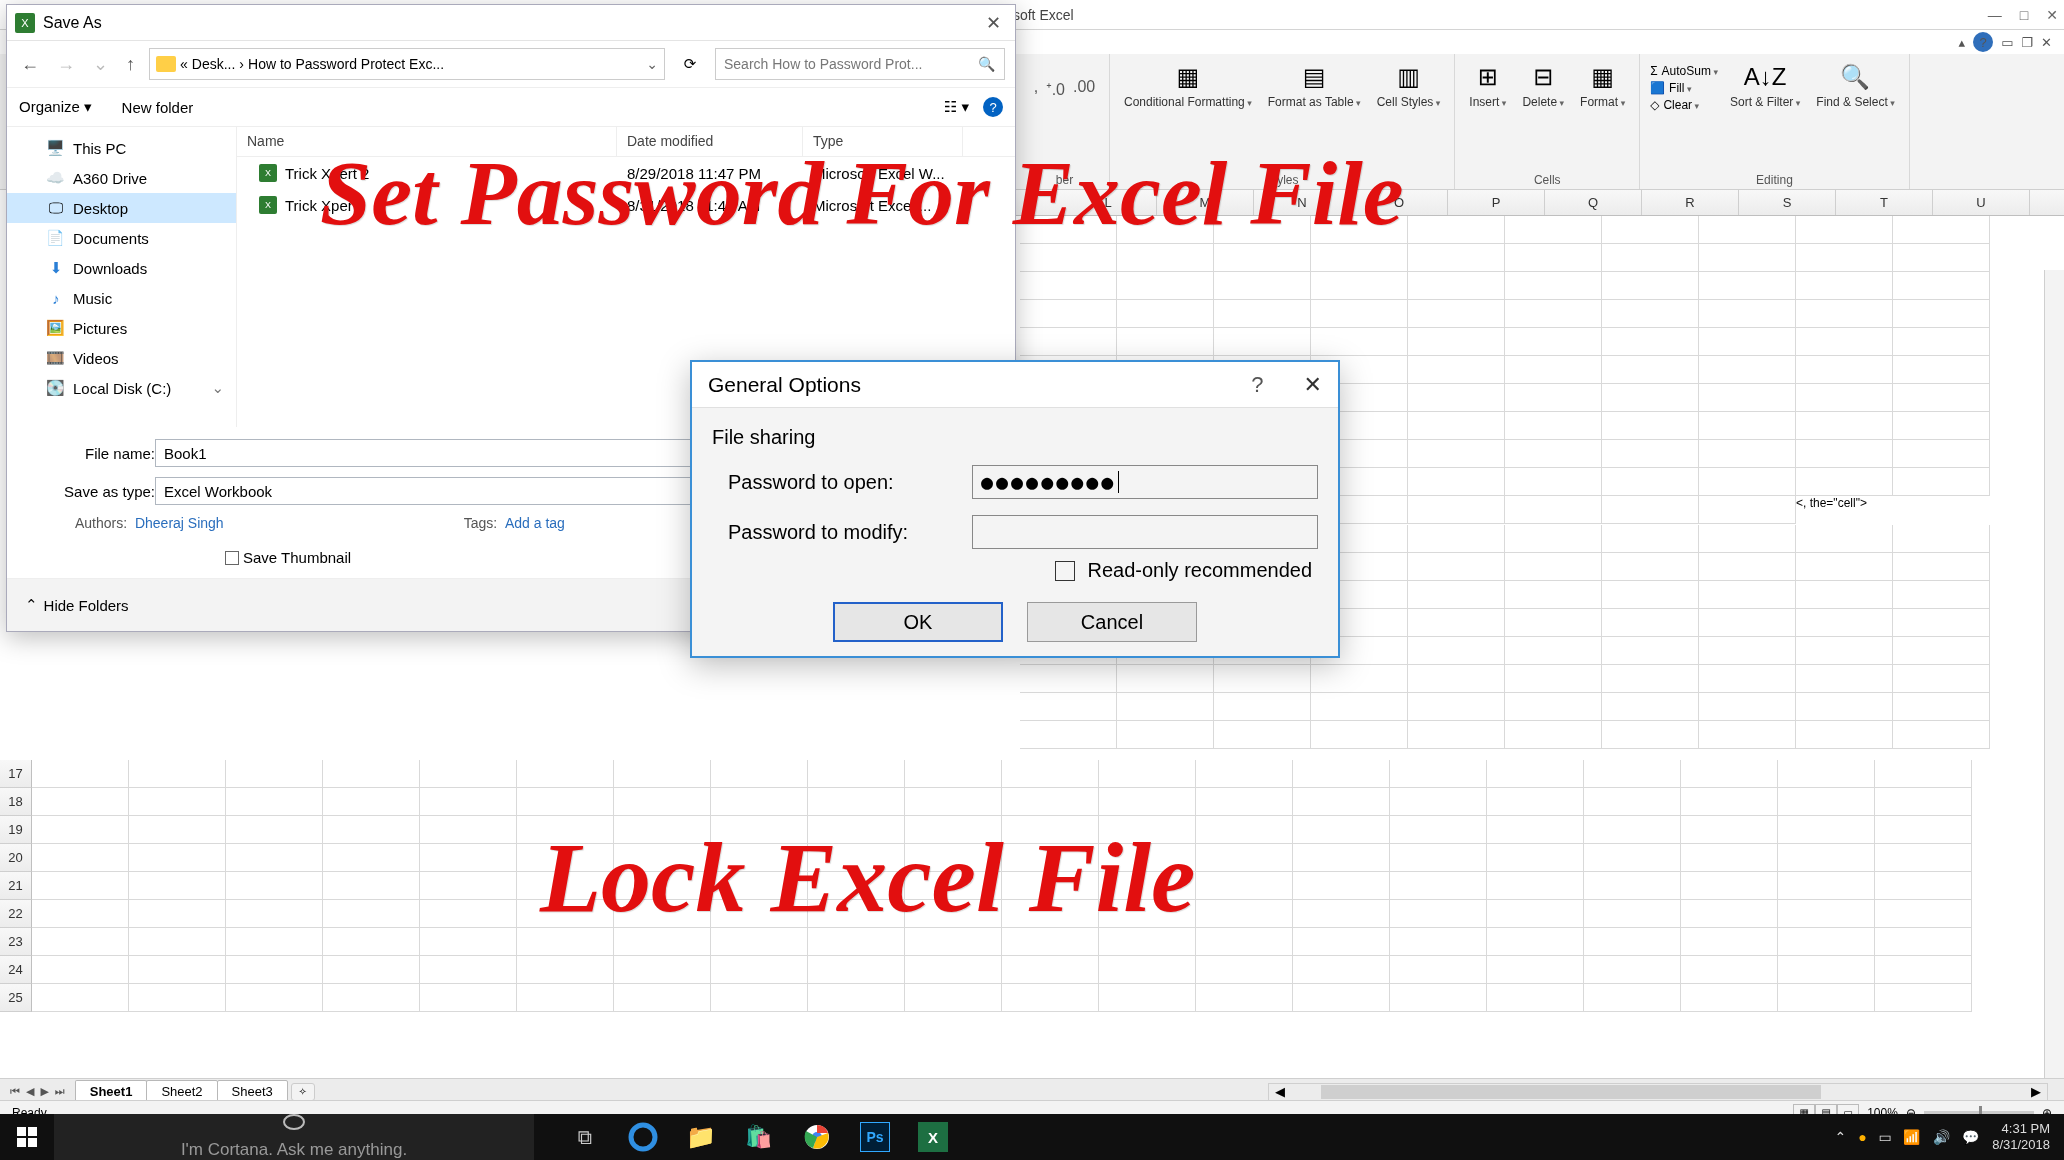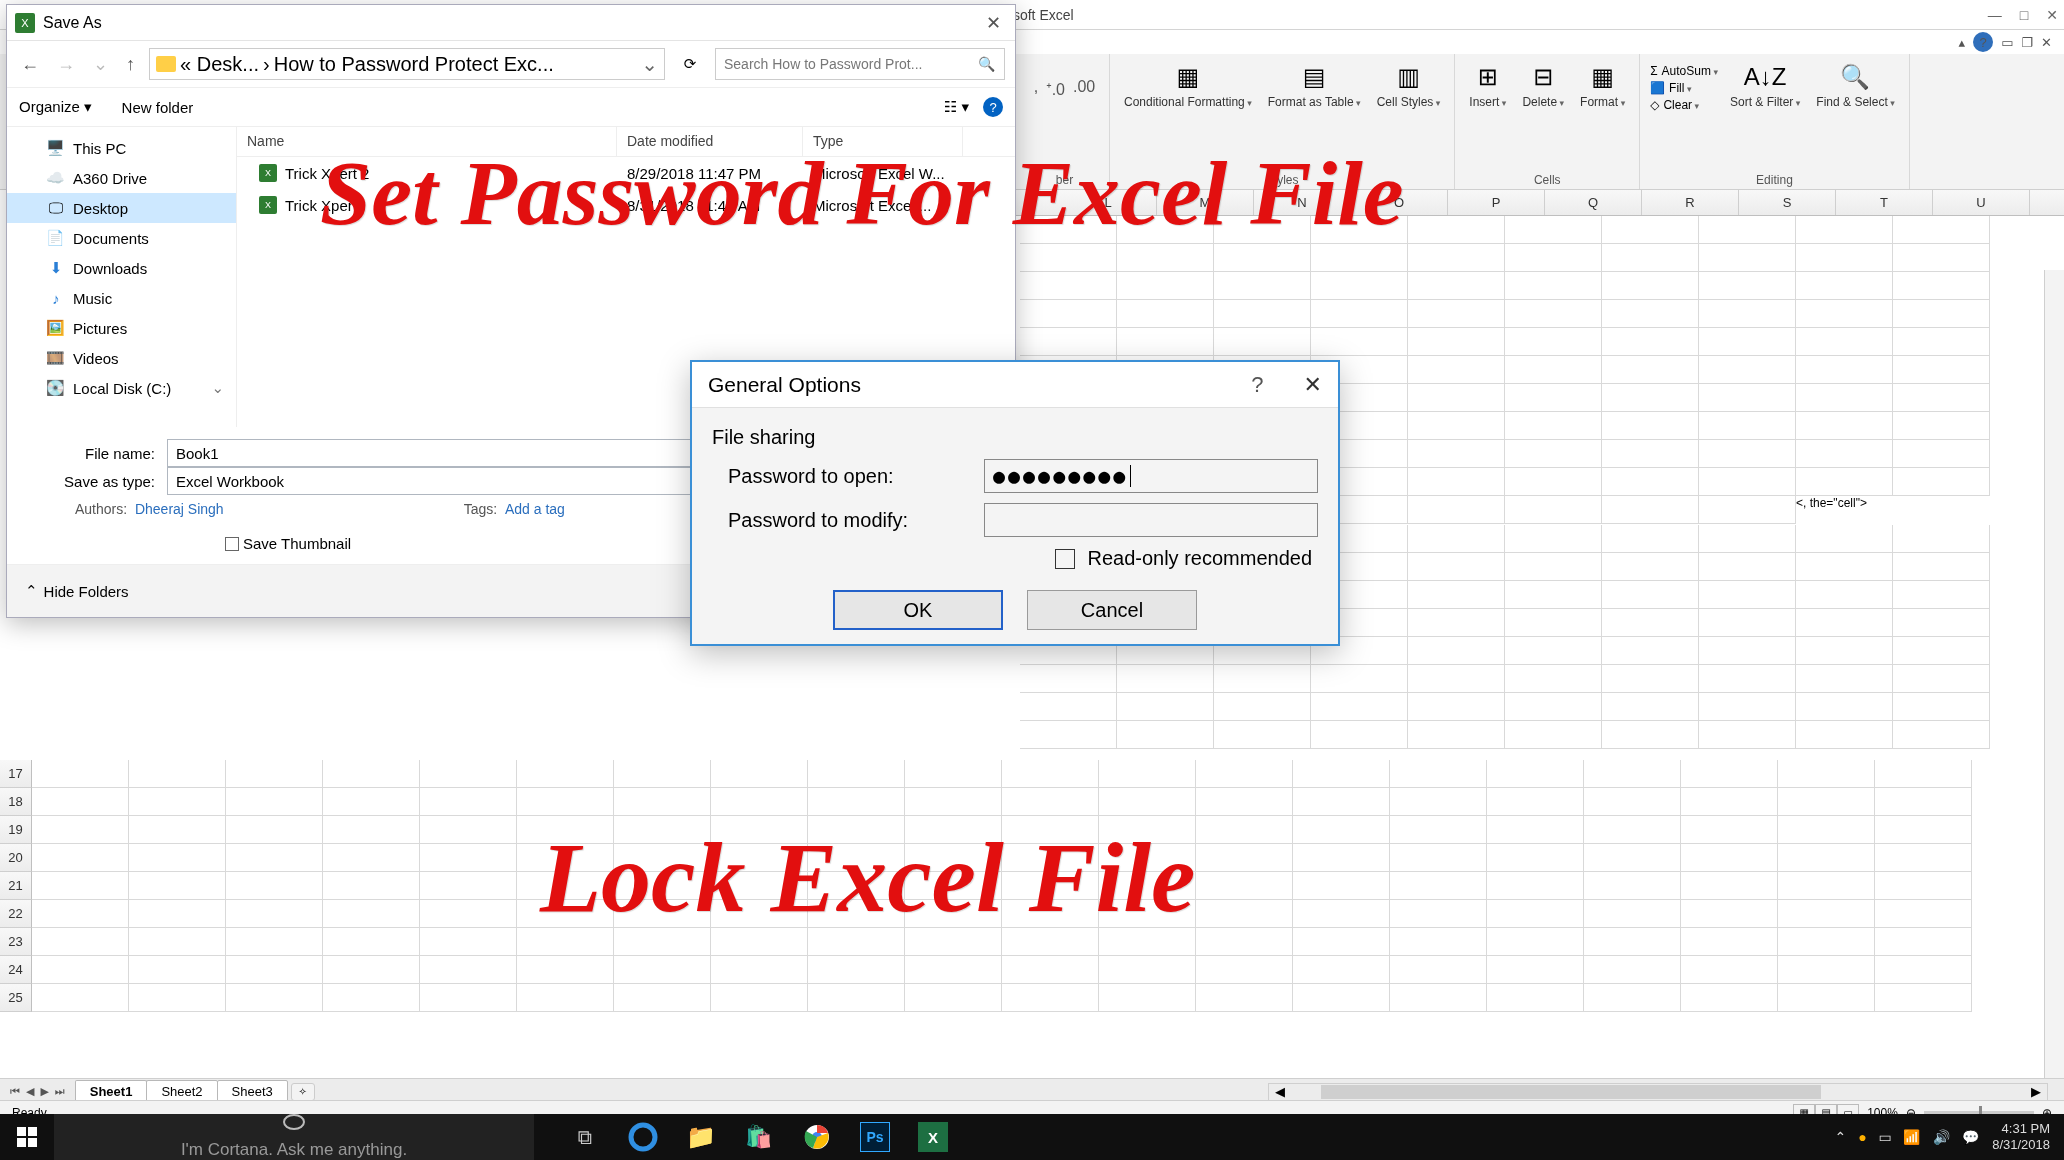--- a/index.html
+++ b/index.html
@@ -75,39 +75,39 @@
 .saveas { position: absolute; top: 4px; left: 6px; width: 1010px; background: #fff; border: 1px solid #aab; box-shadow: 0 6px 24px rgba(0,0,0,.25); }
 .saveas-title { height: 36px; display: flex; align-items: center; padding: 0 8px; border-bottom: 1px solid #e4e4e4; }
 .saveas-title .xl-ico { width: 20px; height: 20px; background:#2e7d32; color:#fff; font-size:11px; display:flex; align-items:center; justify-content:center; margin-right:8px; border-radius:2px; }
 .saveas-title .t { font-size: 16px; flex: 1; }
 .saveas-title .close { font-size: 18px; color: #555; padding: 0 6px; }
 .saveas-nav { height: 46px; display: flex; align-items: center; gap: 10px; padding: 0 10px; }
 .saveas-nav .arrow { font-size: 18px; color: #555; padding: 0 4px;}
 .saveas-nav .arrow.dis { color: #bbb; }
 .saveas-nav .path { display:flex; align-items:center; border: 1px solid #ccc; height: 32px; flex: 1; padding: 0 6px; gap: 4px; }
 .saveas-nav .path .folder-ico { width:20px; height:16px; background:#ffcf47; border-radius:2px; }
-.saveas-nav .path span { font-size: 20px; }
+.saveas-nav .path span { font-size: 14px; }
 .saveas-nav .refresh { width: 30px; height: 30px; display:flex; align-items:center; justify-content:center; font-size:15px; }
 .saveas-nav .search { border: 1px solid #ccc; height: 32px; width: 290px; padding: 0 8px; color:#777; font-size:14px; display:flex; align-items:center; justify-content:space-between; }
 .saveas-toolbar { height: 40px; display: flex; align-items: center; border-top:1px solid #eee; border-bottom:1px solid #eee; padding: 0 12px; gap: 30px; font-size: 15px;}
 .saveas-toolbar .right { margin-left:auto; display:flex; gap:14px; align-items:center; }
 .help-blue { width:20px; height:20px; border-radius:50%; background:#0262c2; color:#fff; display:inline-flex; align-items:center; justify-content:center; font-size:13px; }
 .saveas-body { display: flex; height: 300px; }
 .nav-pane { width: 230px; border-right: 1px solid #eee; padding: 6px 0; overflow: hidden; font-size: 15px;}
 .nav-item { display: flex; align-items: center; gap: 8px; padding: 4px 12px 4px 40px; height: 30px; }
 .nav-item.selected { background: #cde8ff; }
 .nav-item .ni-ico { width: 18px; height: 16px; display:inline-flex; align-items:center; justify-content:center; }
 .file-list { flex: 1; position: relative; }
 .fl-header { display: flex; height: 30px; border-bottom: 1px solid #eee; font-size: 14px; color: #444; }
 .fl-header div { padding: 6px 10px; border-right: 1px solid #eee; }
 .fl-row { display: flex; height: 32px; align-items:center; font-size: 15px; }
 .fl-row .xl-ico { width: 18px; height: 18px; background:#2e7d32; color:#fff; font-size:9px; display:flex; align-items:center; justify-content:center; margin: 0 8px 0 12px; border-radius:2px; }
 .fl-row > div { padding: 0 10px; }
 .saveas-bottom { padding: 12px 18px; }
-.field-row { display:flex; align-items:center; gap: 12px; }
+.field-row { display:flex; align-items:center; gap: 0; margin-bottom: 10px; }
 .field-row .lbl { width: 130px; text-align:right; font-size: 15px; }
 .field-row .inp { flex:1; border:1px solid #b0b7c0; background:#fff; height: 28px; padding: 0 8px; font-size: 15px; display:flex; align-items:center; }
 .meta-row { display:flex; gap: 60px; font-size:14px; padding-left: 50px; margin-top: 6px; }
 .meta-row .ml { color:#555; }
 .meta-row .link { color:#2a6ebd; }
 .thumb-row { display:flex; align-items:center; gap:4px; margin: 18px 0 0 200px; font-size: 15px; }
 .checkbox { width: 14px; height: 14px; border: 1px solid #666; display:inline-block; }
 .saveas-footer { display:flex; align-items:center; padding: 12px 18px; border-top: 1px solid #eee; background:#f3f3f3; }
 .saveas-footer .hide { display:flex; align-items:center; gap:6px; font-size:15px; }
 .saveas-footer .tools-btn { margin-left:auto; background:#e6e6e6; border:1px solid #b8b8b8; padding: 4px 14px; font-size:15px; }
@@ -115,21 +115,21 @@
 
 .genopt { position: absolute; top: 360px; left: 690px; width: 650px; background: #f4f4f4; border: 2px solid #3a8fd6; box-shadow: 0 8px 30px rgba(0,0,0,.25); }
 .genopt-title { height: 46px; display:flex; align-items:center; padding: 0 16px; font-size: 21px; background:#fff; border-bottom: 1px solid #e0e0e0; justify-content: center; }
 .genopt-title .sp { flex:1; }
 .genopt-title .help { font-size: 22px; margin-right: 40px; color:#555; }
 .genopt-title .close { font-size: 22px; color:#333; }
 .genopt-body { padding: 14px 20px; font-size: 20px; }
 .go-row { display:flex; align-items:center; gap: 12px; margin: 8px 0; }
 .go-check { width: 20px; height: 20px; border: 1.6px solid #333; }
 .go-section { margin-top: 4px; }
-.go-field { display:flex; align-items:center; gap: 16px; margin: 10px 0 10px 16px; }
+.go-field { display:flex; align-items:center; gap: 4px; margin: 16px 0 10px 16px; }
 .go-field .lbl { width: 240px; font-size: 20px; }
 .go-field .inp { flex:1; height: 34px; border:1.6px solid #888; padding: 0 8px; display:flex; align-items:center; font-family: monospace; font-size: 20px; letter-spacing: 3px; }
 .go-buttons { display:flex; justify-content:center; gap: 24px; margin-top: 20px; }
 .go-btn { width: 170px; height: 40px; border: 1px solid #9a9a9a; background: #e6e6e6; font-size: 20px; display:flex; align-items:center; justify-content:center; }
 .go-btn.primary { border: 2.4px solid #2361c9; }
 
 
 .overlay-text { position: absolute; font-family: "Brush Script MT", "Segoe Script", cursive; color: #e20f0f; font-weight: bold; white-space: nowrap; text-shadow: 1px 1px 1px rgba(0,0,0,.15); }
 .ot1 { top: 140px; left: 320px; font-size: 92px; font-style: italic; }
 .ot2 { top: 820px; left: 540px; font-size: 100px; font-style: italic; }

